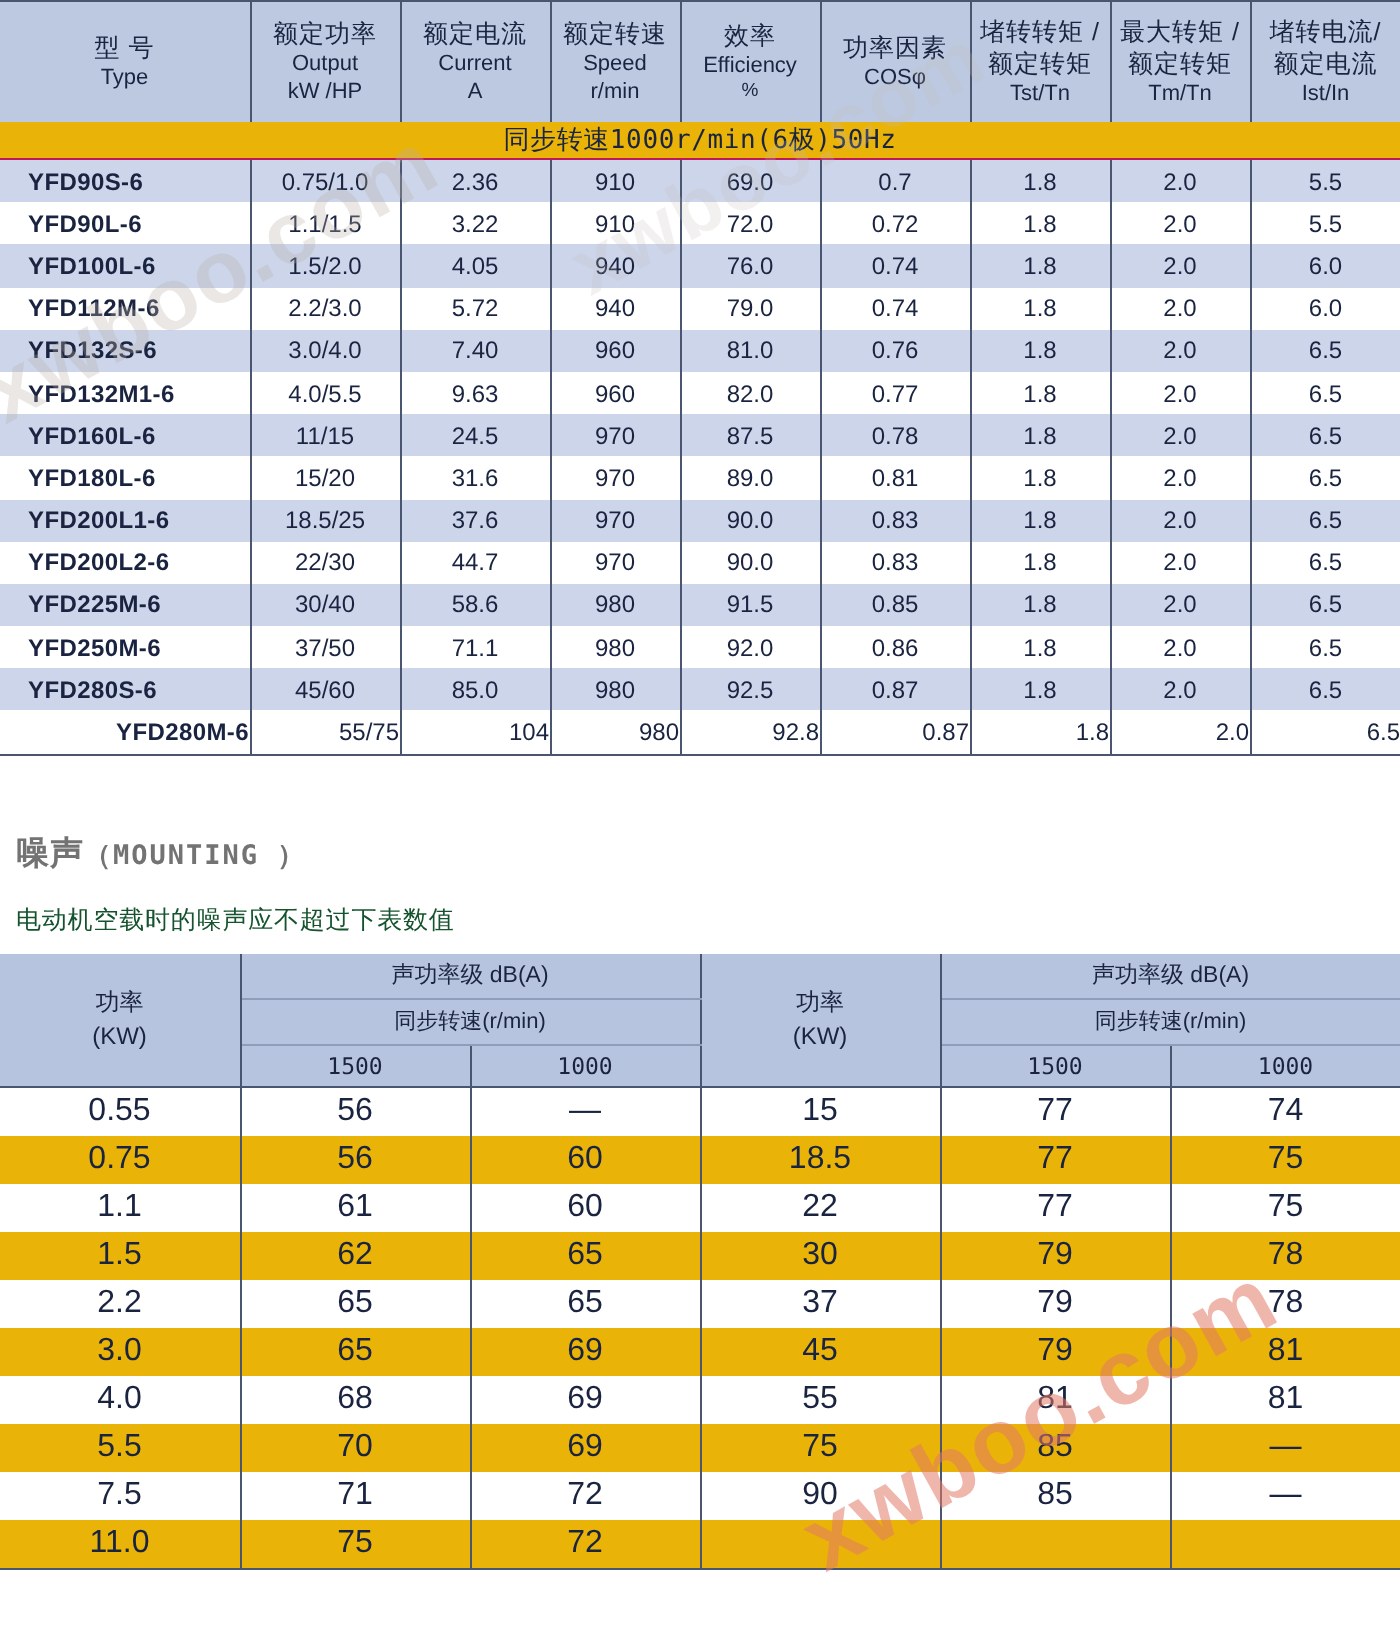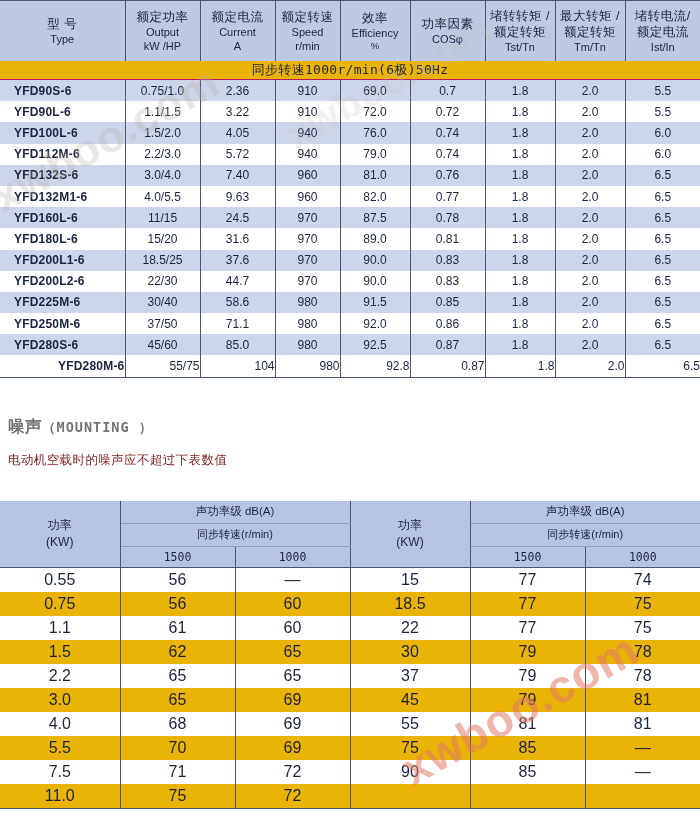--- a/index.html
+++ b/index.html
@@ -139,23 +139,23 @@
     letter-spacing: 0.5px;
     margin-bottom: 14px;
   }
   .noise-title .en {
     font-family: "DejaVu Sans Mono", monospace;
     font-size: 13.5px;
     letter-spacing: 1px;
   }
   .noise-sub {
     font-size: 12.5px;
-    color: #7f1d1d;
+    color: #14532d;
     letter-spacing: 0.4px;
-    margin-bottom: 32px;
+    margin-bottom: 8px;
   }
 
   
   #noise-table {
     position: relative;
     z-index: 2;
   }
   #noise-table th {
     background: #b6c4e0;
     font-size: 11.5px;

